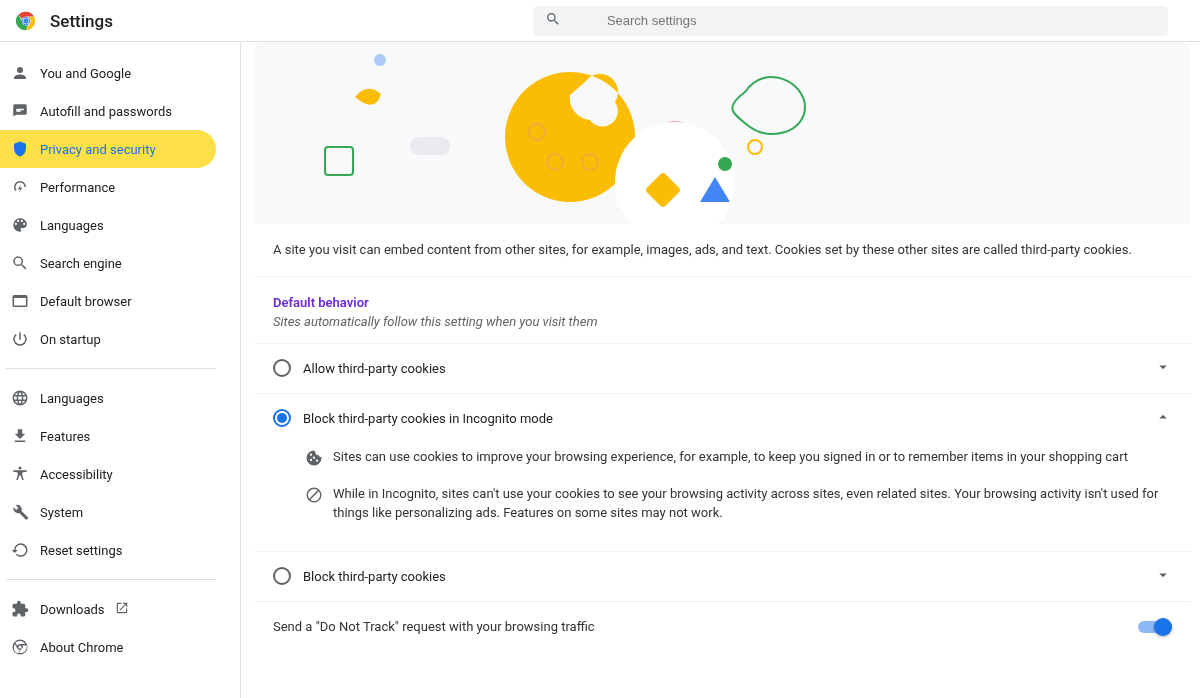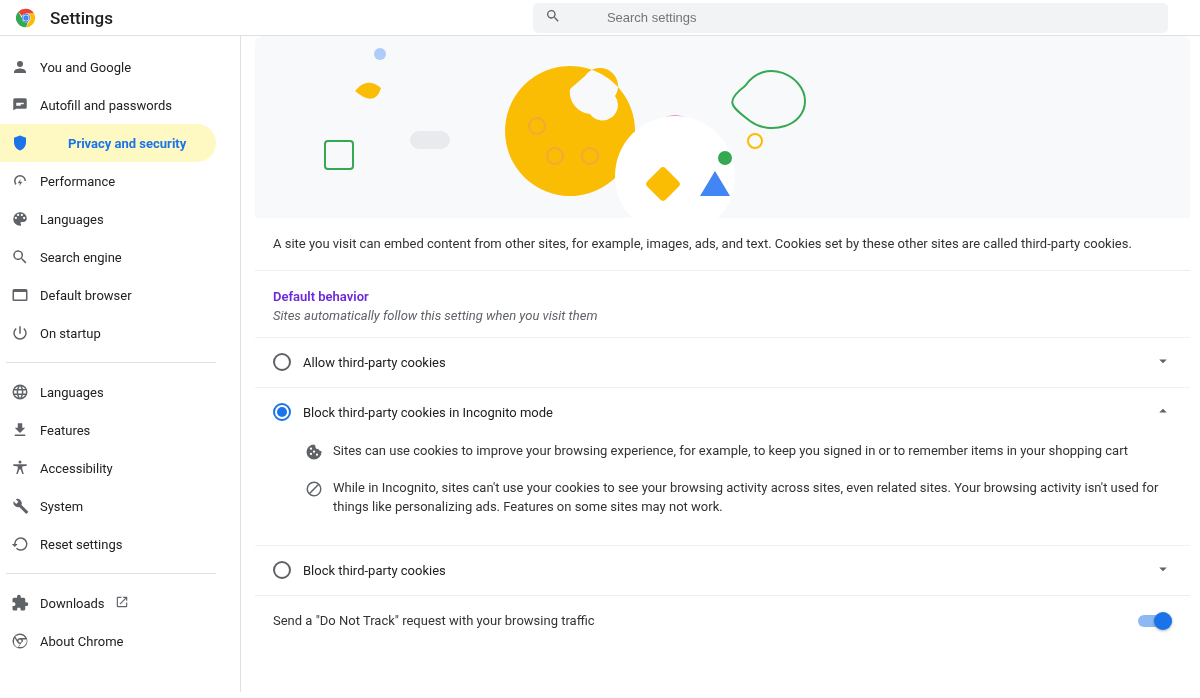--- a/index.html
+++ b/index.html
@@ -1,33 +1,33 @@
 <!DOCTYPE html>
 <html><head>
 <meta charset="utf-8">
 <style>
   * { box-sizing: border-box; margin: 0; padding: 0; }
   body { font-family: "Segoe UI", Roboto, Arial, sans-serif; font-size: 13px; color: #202124; background: #fff; width: 1200px; height: 698px; overflow: hidden; }
 
   
-  .header { display: flex; align-items: center; height: 36px; border-bottom: 1px solid #e0e0e0; padding: 0 16px; }
+  .header { display: flex; align-items: center; height: 42px; border-bottom: 1px solid #e0e0e0; padding: 0 16px; }
   .header .chrome-logo { width: 20px; height: 20px; margin-right: 14px; }
   .header .title { font-size: 17px; font-weight: 500; color: #202124; flex: 0 0 auto; }
   .search-wrap { flex: 1; display: flex; justify-content: flex-start; margin-left: 420px; }
   .search-box { display: flex; align-items: center; background: #f1f3f4; border-radius: 5px; width: 635px; height: 30px; padding: 0 12px; }
   .search-box svg { width: 16px; height: 16px; fill: #5f6368; margin-right: 10px; }
   .search-box input { border: none; background: transparent; outline: none; font-size: 13px; color: #5f6368; width: 100%; margin-left: 36px; }
 
   
   .main { display: flex; height: calc(698px - 42px); }
   .sidebar { width: 240px; padding-top: 12px; }
   .sidebar-item { display: flex; align-items: center; height: 38px; padding-left: 6px; margin: 0 14px 0 0; border-radius: 0 20px 20px 0; cursor: pointer; color: #202124; font-size: 13px; text-align: center; }
   .sidebar-item .icon { width: 28px; display: flex; justify-content: center; margin-right: 6px; }
   .sidebar-item .icon svg { width: 18px; height: 18px; fill: #5f6368; }
-  .sidebar-item.selected { background: #fef9c3; color: #1a73e8; font-weight: 700; width: 216px; gap: 28px; }
+  .sidebar-item.selected { background: #fde047; color: #1a73e8; font-weight: 400; width: 216px; }
   .sidebar-item.selected .icon svg { fill: #1a73e8; }
   .sidebar-divider { height: 1px; background: #e0e0e0; margin: 10px 6px 10px 6px; width: 210px; }
   .ext-icon { margin-left: 10px; }
   .ext-icon svg { width: 14px; height: 14px; fill: #5f6368; }
 
   
   .content-divider { width: 1px; background: #e0e0e0; }
   .content { flex: 1; padding: 0 10px 0 14px; overflow-y: auto; }
   .card { background: #fff; border-radius: 8px; }
   .illus { height: 182px; background: #f8f9fa; border-radius: 8px 8px 0 0; overflow: hidden; position: relative; }

